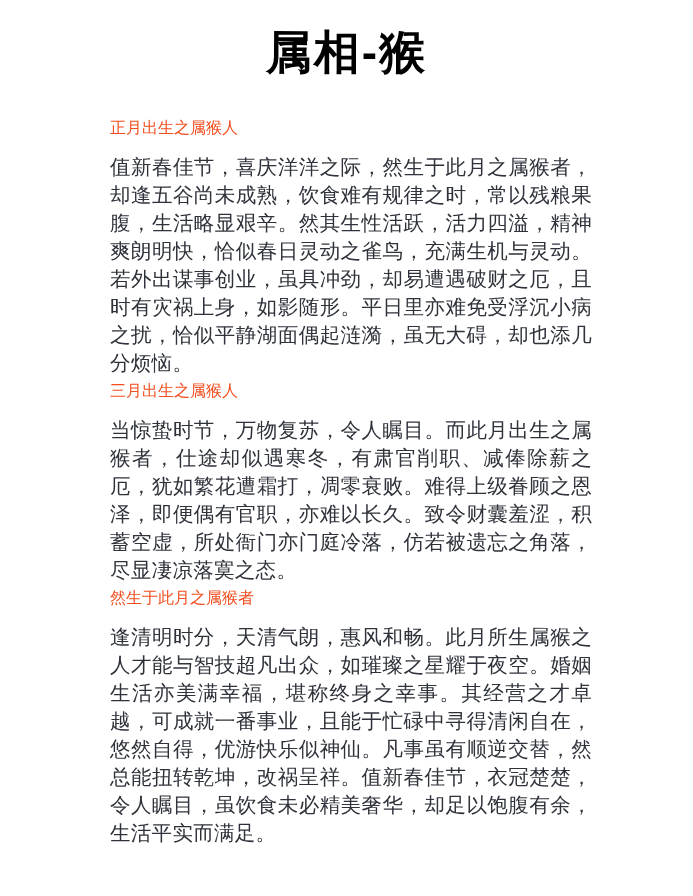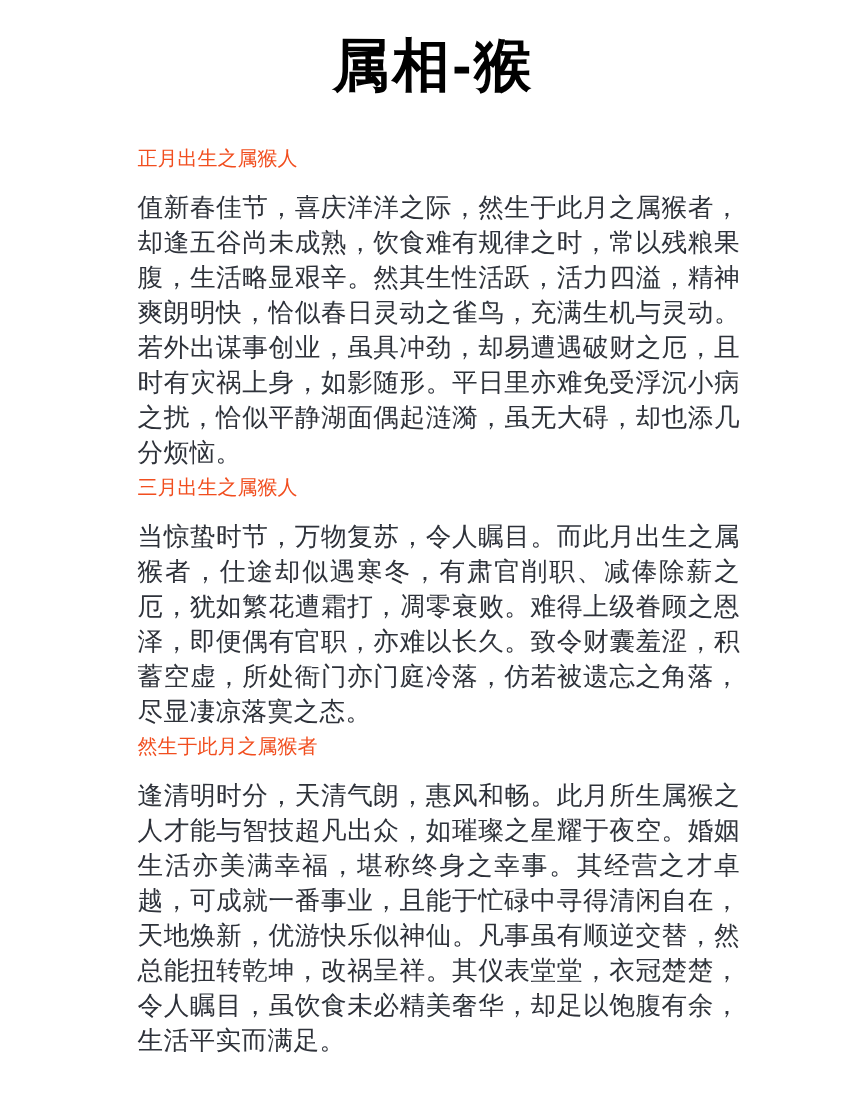--- a/index.html
+++ b/index.html
@@ -64,17 +64,17 @@
       <p class="section-body">值新春佳节，喜庆洋洋之际，然生于此月之属猴者，却逢五谷尚未成熟，饮食难有规律之时，常以残粮果腹，生活略显艰辛。然其生性活跃，活力四溢，精神爽朗明快，恰似春日灵动之雀鸟，充满生机与灵动。若外出谋事创业，虽具冲劲，却易遭遇破财之厄，且时有灾祸上身，如影随形。平日里亦难免受浮沉小病之扰，恰似平静湖面偶起涟漪，虽无大碍，却也添几分烦恼。</p>
     </section>
 
     <section>
       <h2 class="section-heading">三月出生之属猴人</h2>
       <p class="section-body">当惊蛰时节，万物复苏，令人瞩目。而此月出生之属猴者，仕途却似遇寒冬，有肃官削职、减俸除薪之厄，犹如繁花遭霜打，凋零衰败。难得上级眷顾之恩泽，即便偶有官职，亦难以长久。致令财囊羞涩，积蓄空虚，所处衙门亦门庭冷落，仿若被遗忘之角落，尽显凄凉落寞之态。</p>
     </section>
 
     <section>
       <h2 class="section-heading">然生于此月之属猴者</h2>
-      <p class="section-body">逢清明时分，天清气朗，惠风和畅。此月所生属猴之人才能与智技超凡出众，如璀璨之星耀于夜空。婚姻生活亦美满幸福，堪称终身之幸事。其经营之才卓越，可成就一番事业，且能于忙碌中寻得清闲自在，天地焕新，优游快乐似神仙。凡事虽有顺逆交替，然总能扭转乾坤，改祸呈祥。其仪表堂堂，衣冠楚楚，令人瞩目，虽饮食未必精美奢华，却足以饱腹有余，生活平实而满足。</p>
+      <p class="section-body">逢清明时分，天清气朗，惠风和畅。此月所生属猴之人才能与智技超凡出众，如璀璨之星耀于夜空。婚姻生活亦美满幸福，堪称终身之幸事。其经营之才卓越，可成就一番事业，且能于忙碌中寻得清闲自在，悠然自得，优游快乐似神仙。凡事虽有顺逆交替，然总能扭转乾坤，改祸呈祥。值新春佳节，衣冠楚楚，令人瞩目，虽饮食未必精美奢华，却足以饱腹有余，生活平实而满足。</p>
     </section>
 
   </div>
 </div>
 
 </body></html>

